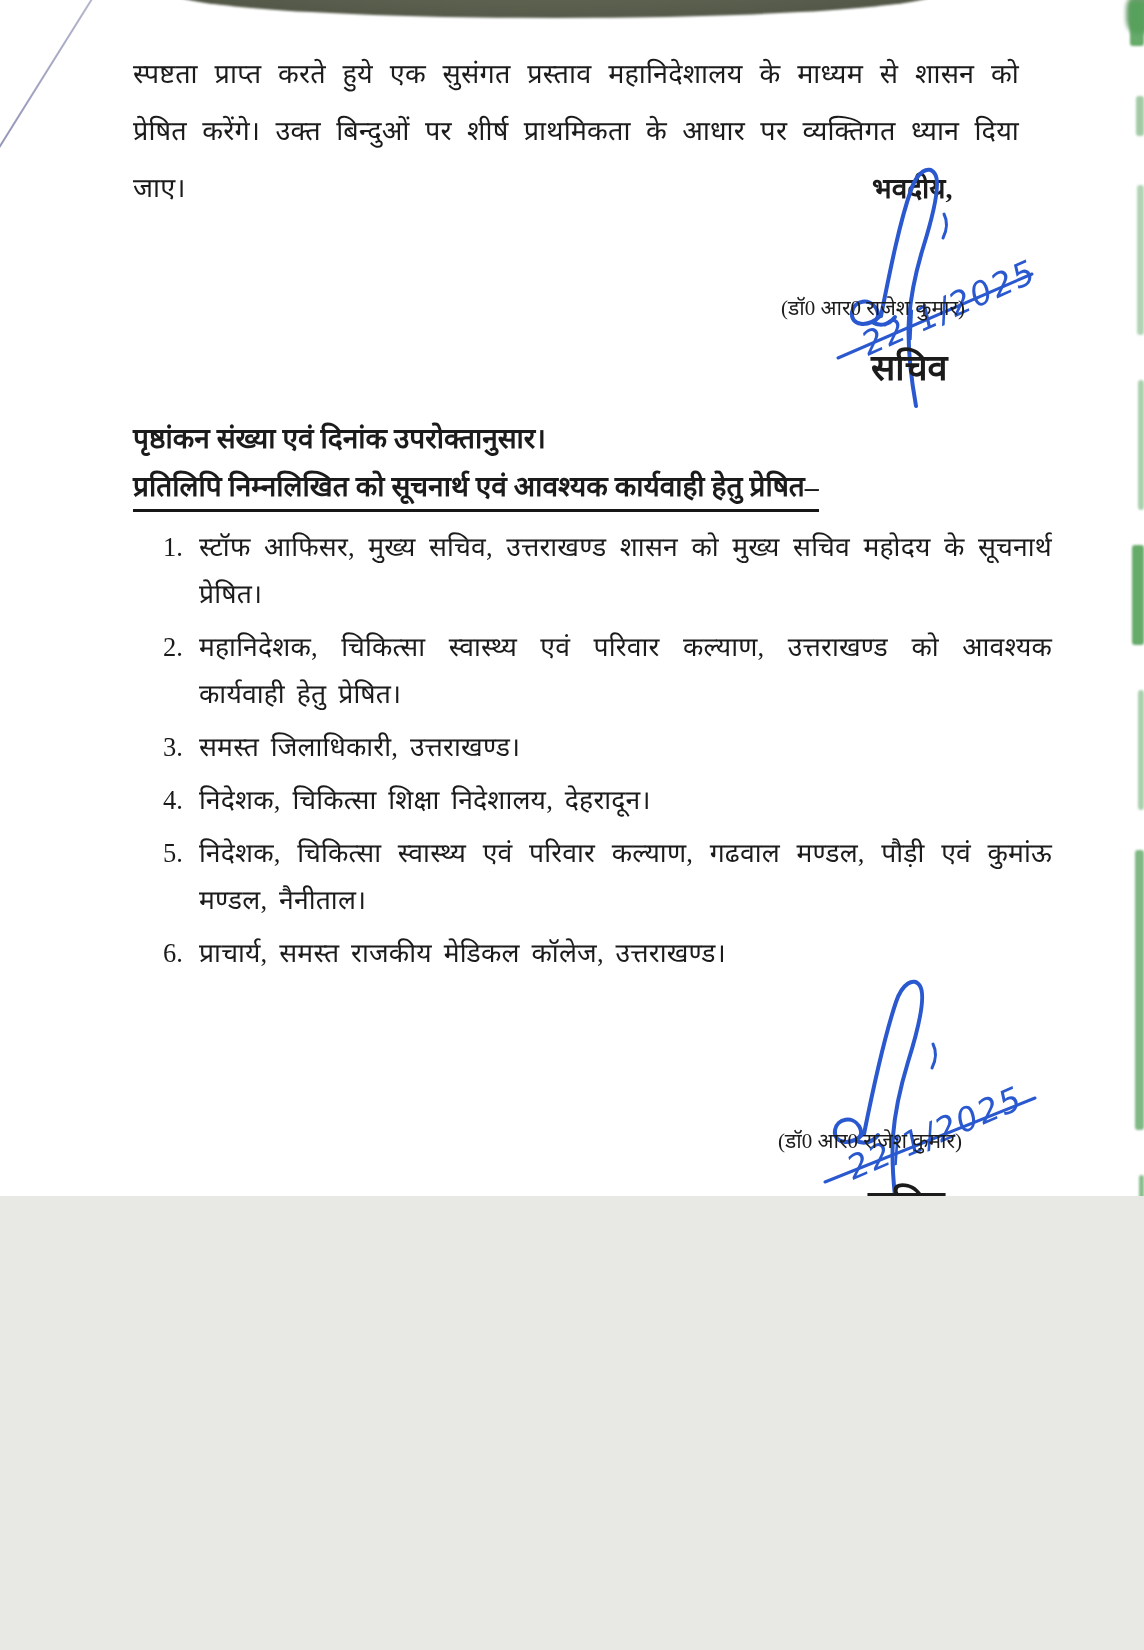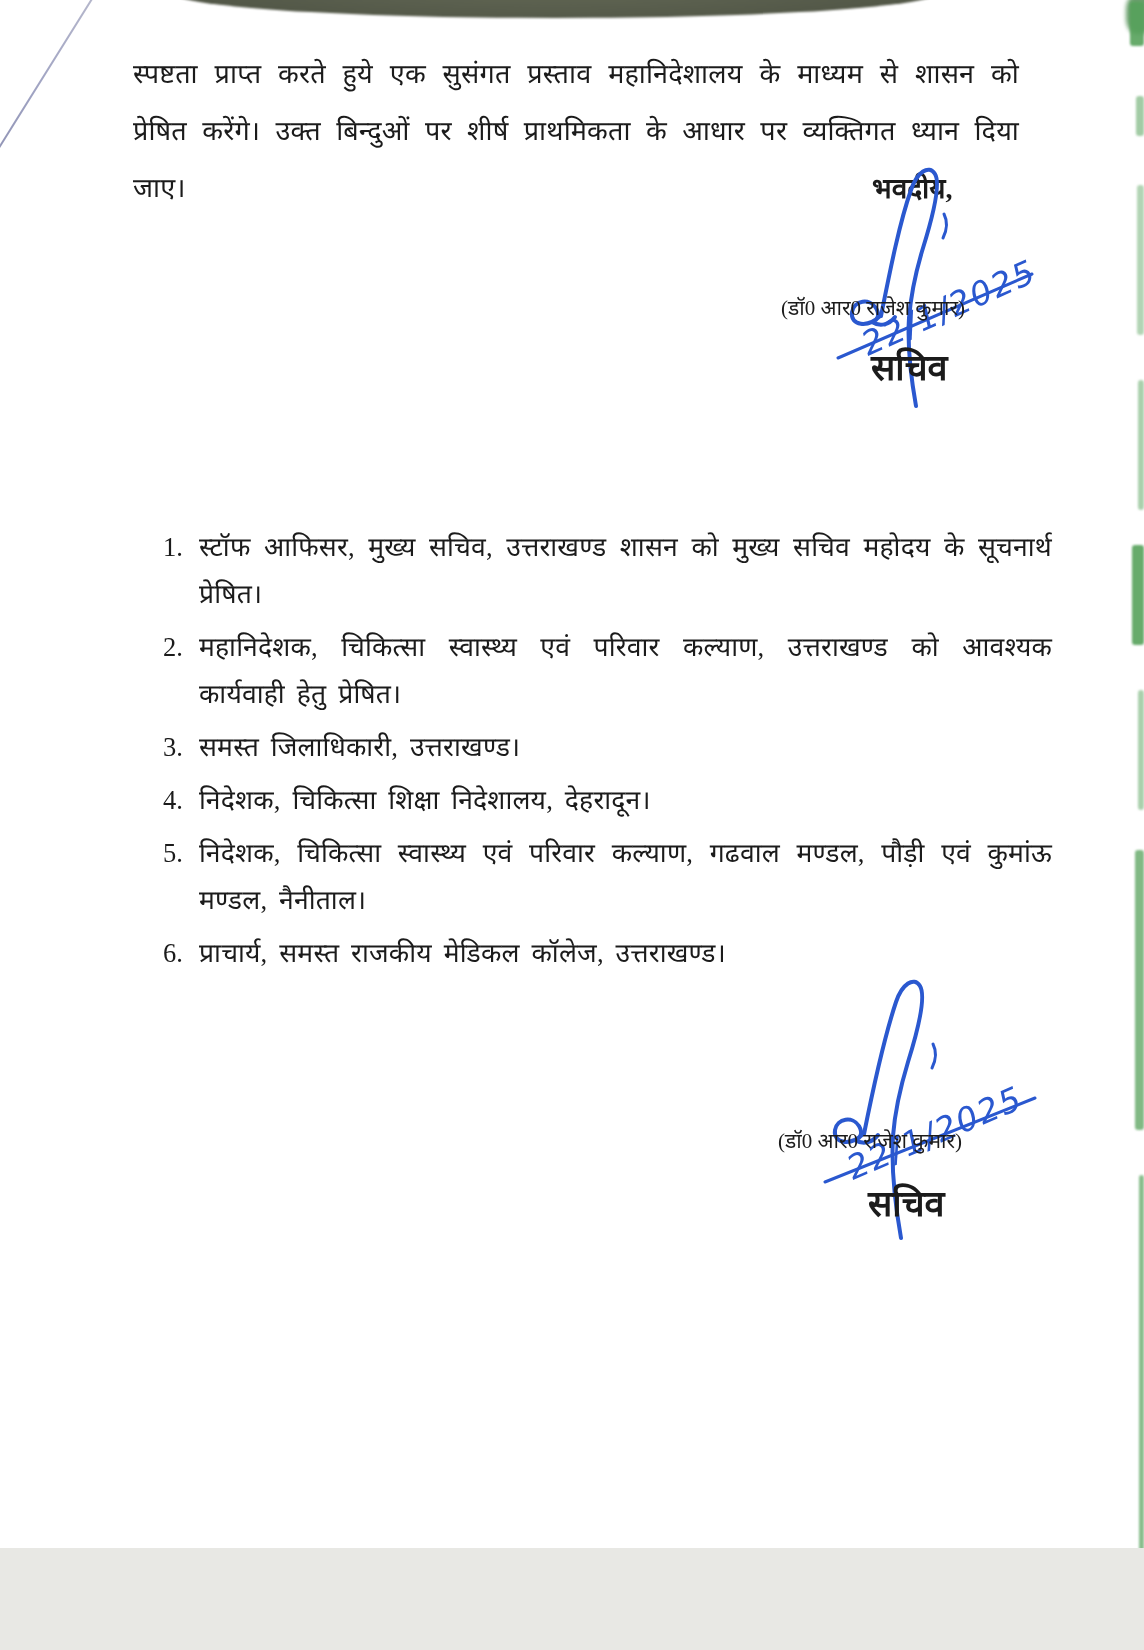--- a/index.html
+++ b/index.html
@@ -1,18 +1,18 @@
 <!DOCTYPE html>
 <html lang="hi" style="--ink: #2a58cf; --edge-green: #57a25c;"><head>
 <meta charset="utf-8">
 <style>
   html,body{margin:0;padding:0;background:#e8e8e4;}
   .page{
     position:relative;
-    width:1144px;height:1548px;
+    width:1144px;height:1196px;
     background:#ffffff;
     overflow:hidden;
     font-family:"Liberation Serif","DejaVu Serif",serif;
     color:#1b1b1b;
   }
   
   .top-band{
     position:absolute;left:170px;top:-34px;width:770px;height:52px;
     background:radial-gradient(ellipse at 50% 0%, #6b705a 0%, #5a5f4e 55%, #4c5142 100%);
     border-radius:50%;
@@ -97,20 +97,22 @@
     <path class="thick" d="M 112 160 C 100 172, 82 170, 84 156 C 86 144, 102 142, 108 152 C 112 159, 110 164, 104 166 C 112 171, 121 169, 127 161"></path>
     <path class="thick" d="M 113 160 C 121 120, 131 68, 143 34 C 149 16, 161 8, 167 18 C 173 28, 165 60, 155 92 C 148 115, 143 138, 141 162 C 139 194, 143 222, 148 250"></path>
     <path class="mid" d="M 176 58 C 180 66, 179 74, 175 82"></path>
     <path class="mid" d="M 70 202 L 264 118"></path>
     <text transform="rotate(-24 100 200)" x="100" y="200">22/1/2025</text>
   </svg>
 
   <div class="sig-name name1">(डॉ0 आर0 राजेश कुमार)</div>
   <div class="sig-title title1">सचिव</div>
 
+  <div class="h-bold h-endorse">पृष्ठांकन संख्या एवं दिनांक उपरोक्तानुसार।</div>
+  <div class="h-bold h-copy">प्रतिलिपि निम्नलिखित को सूचनार्थ एवं आवश्यक कार्यवाही हेतु प्रेषित–</div>
 
   <ol class="copy-list">
     <li>
       <span class="num">1.</span>
       <span class="txt">स्टॉफ आफिसर, मुख्य सचिव, उत्तराखण्ड शासन को मुख्य सचिव महोदय के सूचनार्थ प्रेषित।</span>
     </li>
     <li>
       <span class="num">2.</span>
       <span class="txt">महानिदेशक, चिकित्सा स्वास्थ्य एवं परिवार कल्याण, उत्तराखण्ड को आवश्यक कार्यवाही हेतु प्रेषित।</span>
     </li>

